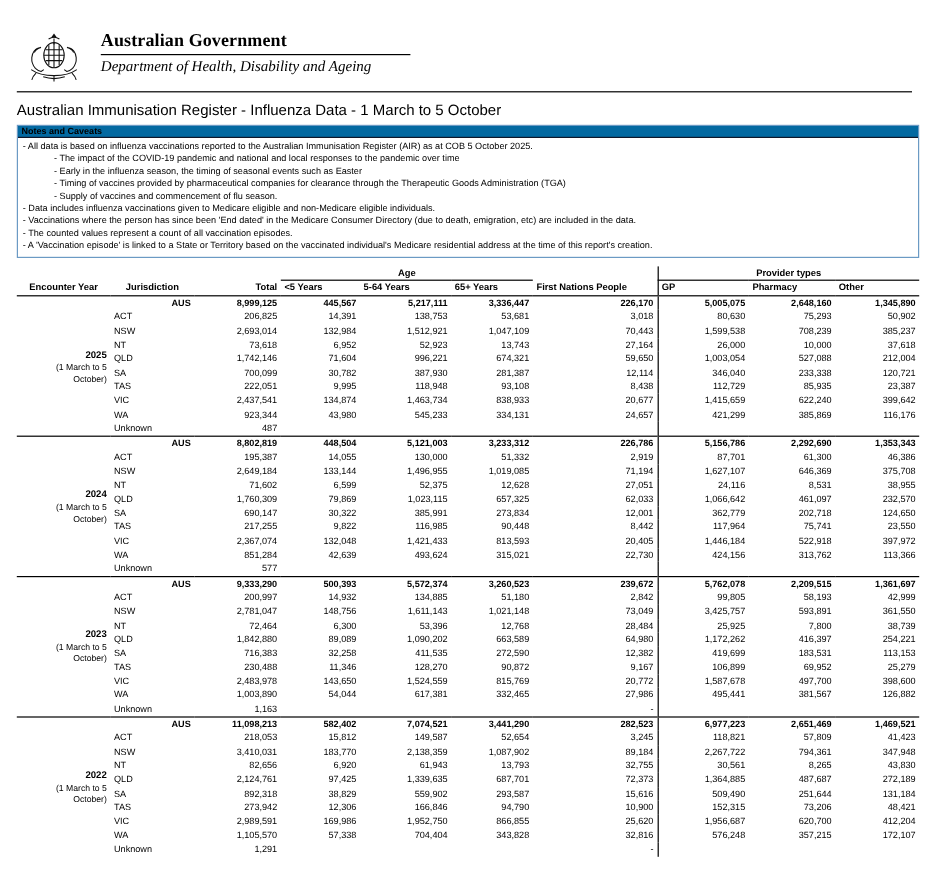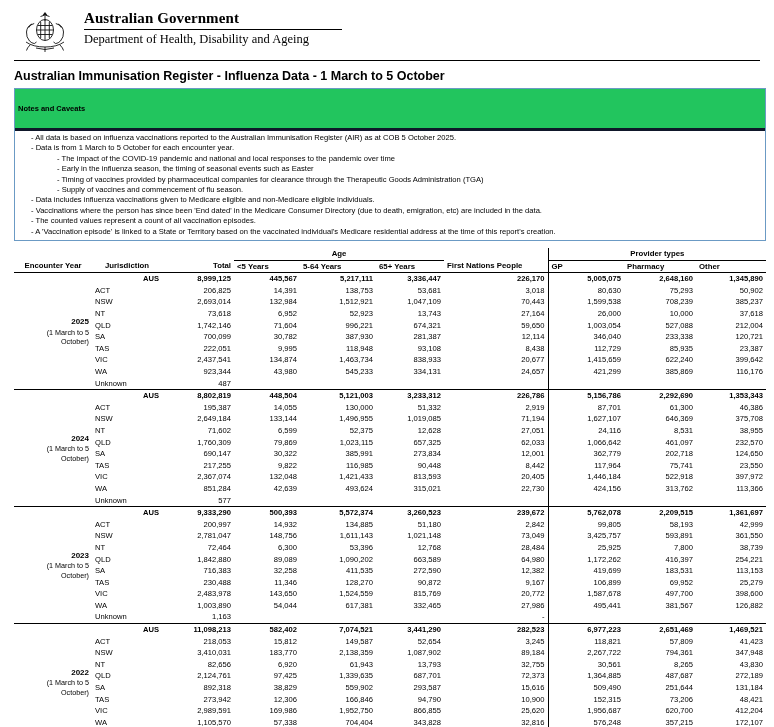--- a/index.html
+++ b/index.html
@@ -20,21 +20,21 @@
     width: 774px;
     height: 727px;
     padding: 0;
     box-sizing: border-box;
   }
 
   
   .header {
     display: flex;
     align-items: flex-start;
-    padding: 8px 0 4px 14px;
+    padding: 24px 0 4px 14px;
   }
   .crest {
     width: 62px;
     height: 46px;
     position: relative;
     flex: none;
     margin-right: 8px;
   }
   .crest svg { display: block; }
   .gov-text {
@@ -51,55 +51,55 @@
   .gov-rule {
     border-top: 1px solid #000;
     margin: 2px 0 2px 0;
     width: 258px;
   }
   .gov-sub {
     font-family: "Liberation Serif", serif;
     font-size: 12.5px;
     color: #000;
     line-height: 14px;
+    font-style: italic;
   }
 
   .title-rule {
     border-top: 1px solid #000;
     margin: 2px 14px 0 14px;
   }
 
   .doc-title {
     font-family: "Liberation Sans", sans-serif;
     font-size: 12.5px;
-    font-weight: bold;
+    font-weight: normal;
     margin: 8px 12px 5px 14px;
   }
 
   
   .notes {
     margin: 0 8px 0 14px;
     border: 1px solid #6b9ac4;
     box-sizing: border-box;
   }
   .notes-head {
-    background: #22c55e;
-    border-bottom: 3px solid #0f172a;
+    background: #0369a1;
+    border-bottom: 1px solid #0f172a;
     font-size: 7.5px;
     font-weight: bold;
-    padding: 15px 3px;
+    padding: 0 3px;
   }
   .notes-body {
     padding: 2px 4px 3px 4px;
   }
   .note-line {
     font-size: 7.6px;
     line-height: 10.4px;
     white-space: nowrap;
-    margin-left: 12px;
   }
   .note-line.indent {
     padding-left: 26px;
   }
 
   
   table.data {
     border-collapse: collapse;
     margin: 7px 0 0 14px;
     width: 752px;
@@ -185,21 +185,20 @@
   </div>
 
   <div class="title-rule"></div>
 
   <div class="doc-title">Australian Immunisation Register - Influenza Data - 1 March to 5 October</div>
 
   <div class="notes">
     <div class="notes-head">Notes and Caveats</div>
     <div class="notes-body">
       <div class="note-line">- All data is based on influenza vaccinations reported to the Australian Immunisation Register (AIR) as at COB 5 October 2025.</div>
-      <div class="note-line">- Data is from 1 March to 5 October for each encounter year.</div>
       <div class="note-line indent">- The impact of the COVID-19 pandemic and national and local responses to the pandemic over time</div>
       <div class="note-line indent">- Early in the influenza season, the timing of seasonal events such as Easter</div>
       <div class="note-line indent">- Timing of vaccines provided by pharmaceutical companies for clearance through the Therapeutic Goods Administration (TGA)</div>
       <div class="note-line indent">- Supply of vaccines and commencement of flu season.</div>
       <div class="note-line">- Data includes influenza vaccinations given to Medicare eligible and non-Medicare eligible individuals.</div>
       <div class="note-line">- Vaccinations where the person has since been 'End dated' in the Medicare Consumer Directory (due to death, emigration, etc) are included in the data.</div>
       <div class="note-line">- The counted values represent a count of all vaccination episodes.</div>
       <div class="note-line">- A 'Vaccination episode' is linked to a State or Territory based on the vaccinated individual's Medicare residential address at the time of this report's creation.</div>
     </div>
   </div>

